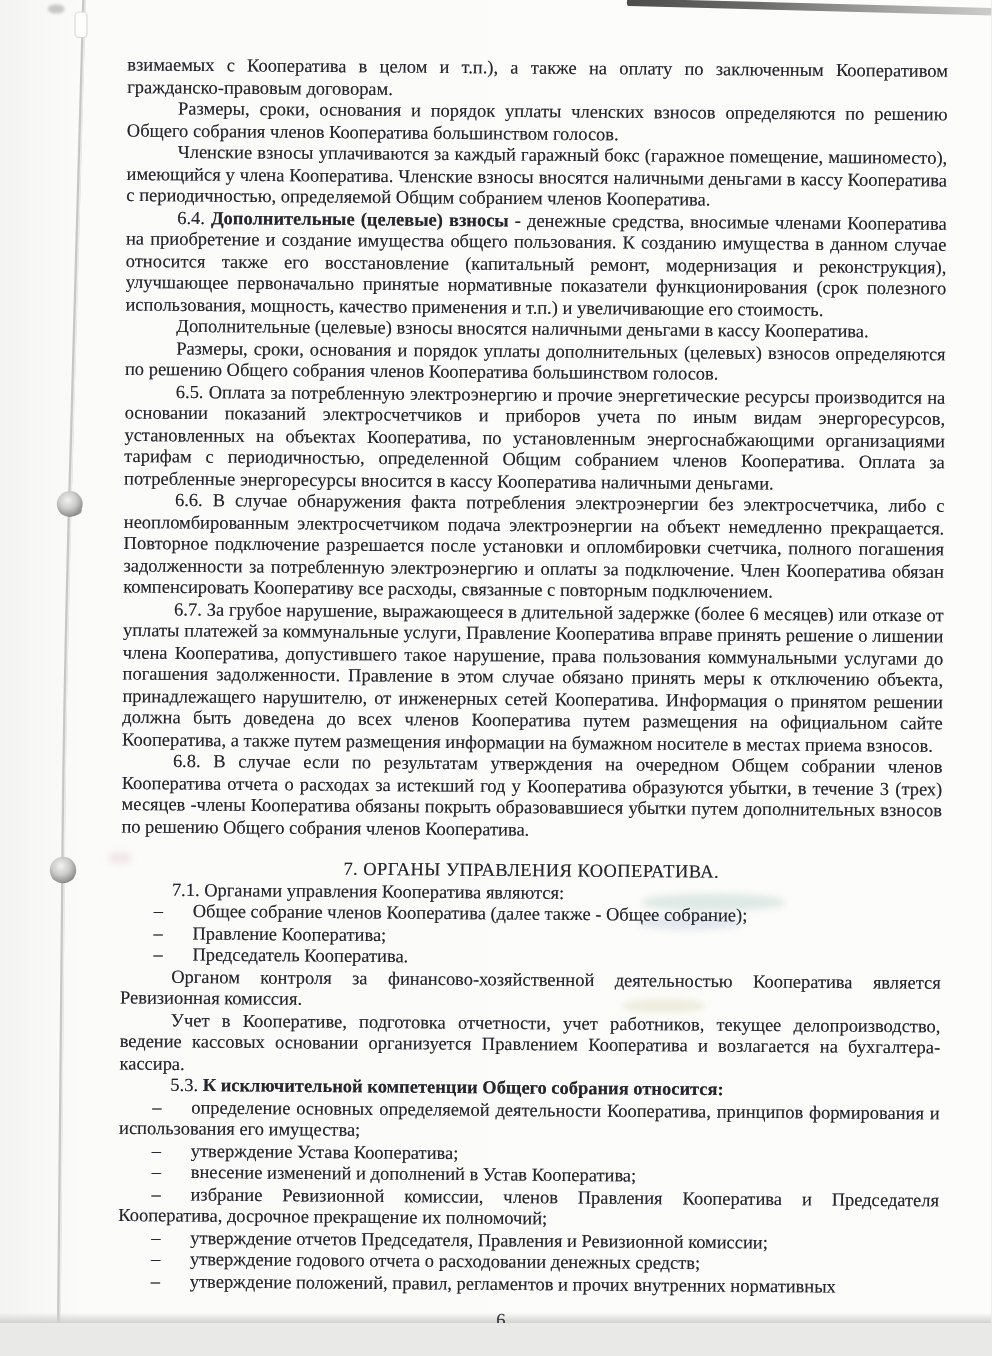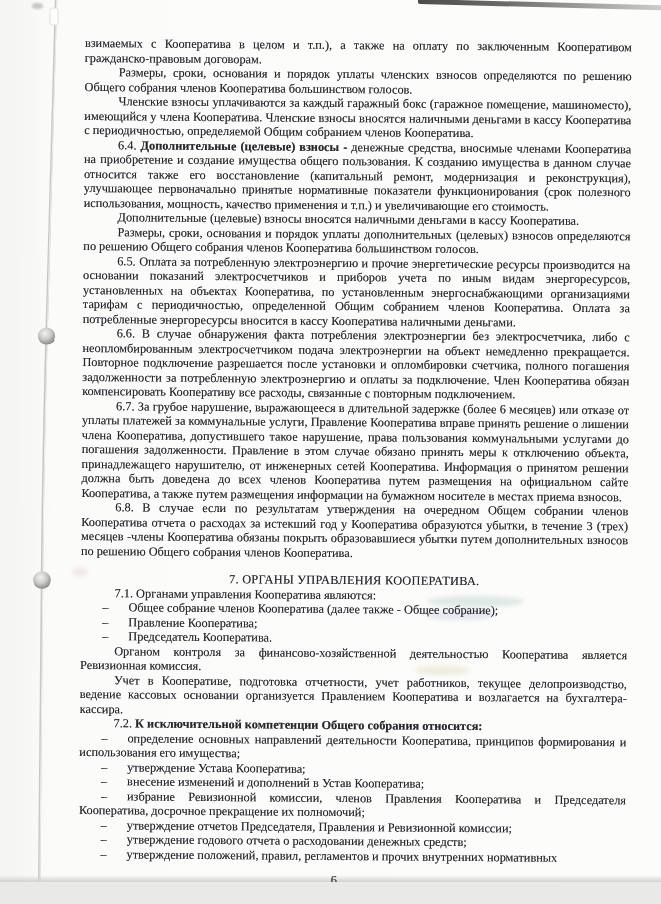--- a/index.html
+++ b/index.html
@@ -105,22 +105,22 @@
         <div class="blk p"><span>6.6. В случае обнаружения факта потребления электроэнергии без электросчетчика, либо с неопломбированным электросчетчиком подача электроэнергии на объект немедленно прекращается. Повторное подключение разрешается после установки и опломбировки счетчика, полного погашения задолженности за потребленную электроэнергию и оплаты за подключение. Член Кооператива обязан компенсировать Кооперативу все расходы, связанные с повторным подключением.</span></div>
         <div class="blk p"><span>6.7. За грубое нарушение, выражающееся в длительной задержке (более 6 месяцев) или отказе от уплаты платежей за коммунальные услуги, Правление Кооператива вправе принять решение о лишении члена Кооператива, допустившего такое нарушение, права пользования коммунальными услугами до погашения задолженности. Правление в этом случае обязано принять меры к отключению объекта, принадлежащего нарушителю, от инженерных сетей Кооператива. Информация о принятом решении должна быть доведена до всех членов Кооператива путем размещения на официальном сайте Кооператива, а также путем размещения информации на бумажном носителе в местах приема взносов.</span></div>
         <div class="blk p"><span>6.8. В случае если по результатам утверждения на очередном Общем собрании членов Кооператива отчета о расходах за истекший год у Кооператива образуются убытки, в течение 3 (трех) месяцев -члены Кооператива обязаны покрыть образовавшиеся убытки путем дополнительных взносов по решению Общего собрания членов Кооператива.</span></div>
         <div class="blk h"><span>7. ОРГАНЫ УПРАВЛЕНИЯ КООПЕРАТИВА.</span></div>
         <div class="blk p"><span>7.1. Органами управления Кооператива являются:</span></div>
         <div class="blk li"><span class="marker">–</span><span>Общее собрание членов Кооператива (далее также - Общее собрание);</span></div>
         <div class="blk li"><span class="marker">–</span><span>Правление Кооператива;</span></div>
         <div class="blk li"><span class="marker">–</span><span>Председатель Кооператива.</span></div>
         <div class="blk p"><span>Органом контроля за финансово-хозяйственной деятельностью Кооператива является Ревизионная комиссия.</span></div>
         <div class="blk p"><span>Учет в Кооперативе, подготовка отчетности, учет работников, текущее делопроизводство, ведение кассовых основании организуется Правлением Кооператива и возлагается на бухгалтера-кассира.</span></div>
-        <div class="blk p"><span>7.2. </span><b>К исключительной компетенции Общего собрания относится:</b></div>
-        <div class="blk li"><span class="marker">–</span><span>определение основных направлений деятельности Кооператива, принципов формирования и использования его имущества;</span></div>
+        <div class="blk p"><span>5.3. </span><b>К исключительной компетенции Общего собрания относится:</b></div>
+        <div class="blk li"><span class="marker">–</span><span>определение основных определяемой деятельности Кооператива, принципов формирования и использования его имущества;</span></div>
         <div class="blk li"><span class="marker">–</span><span>утверждение Устава Кооператива;</span></div>
         <div class="blk li"><span class="marker">–</span><span>внесение изменений и дополнений в Устав Кооператива;</span></div>
         <div class="blk li"><span class="marker">–</span><span>избрание Ревизионной комиссии, членов Правления Кооператива и Председателя Кооператива, досрочное прекращение их полномочий;</span></div>
         <div class="blk li"><span class="marker">–</span><span>утверждение отчетов Председателя, Правления и Ревизионной комиссии;</span></div>
         <div class="blk li"><span class="marker">–</span><span>утверждение годового отчета о расходовании денежных средств;</span></div>
         <div class="blk li"><span class="marker">–</span><span>утверждение положений, правил, регламентов и прочих внутренних нормативных</span></div>
       </div>
     <div class="footer">6</div>
   </div>
 

